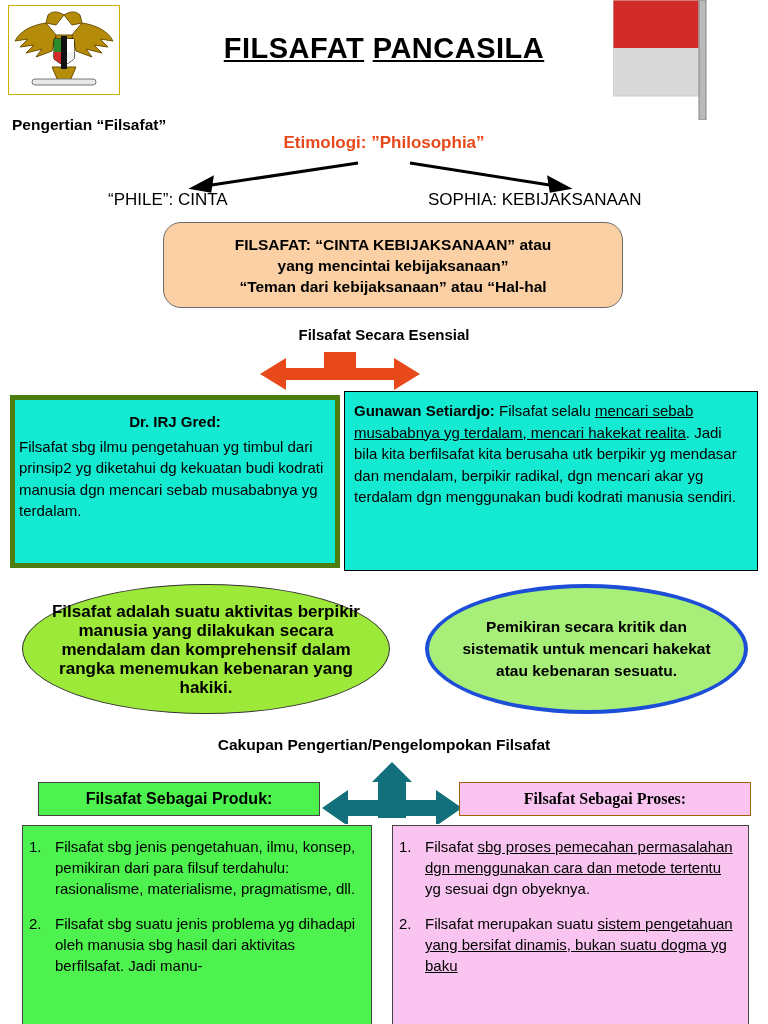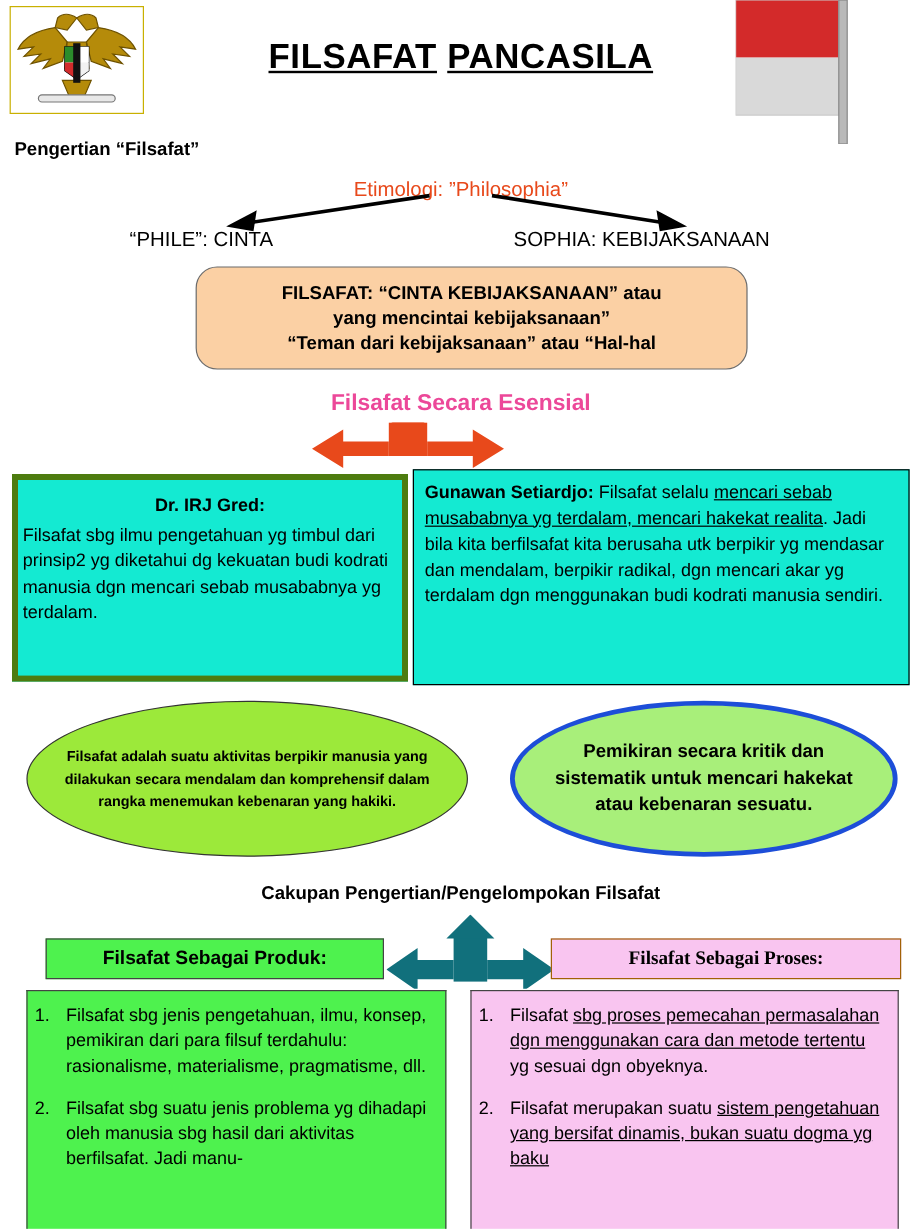--- a/index.html
+++ b/index.html
@@ -25,39 +25,39 @@
     position:absolute;left:0;right:0;top:32px;text-align:center;
     font-size:29px;font-weight:bold;letter-spacing:.5px;
   }
   #title span{text-decoration:underline;}
   
   .pengertian{
     position:absolute;left:12px;top:116px;font-size:15.5px;font-weight:bold;
   }
   .etimologi{
     position:absolute;left:0;right:0;top:133px;text-align:center;
-    color:#e8491b;font-weight:normal;font-size:17px;margin-top:15px;
+    color:#e8491b;font-weight:bold;font-size:17px;
   }
   .phile{position:absolute;left:108px;top:190px;font-size:17px;}
   .sophia{position:absolute;left:428px;top:190px;font-size:17px;}
 
   
   .vsplit{position:absolute;top:160px;left:0;width:100%;height:35px;}
 
   
   #orangebox{
     position:absolute;left:163px;top:222px;width:458px;height:84px;
     background:#fbd0a4;border:1px solid #6b6b6b;border-radius:18px;
     display:flex;flex-direction:column;align-items:center;justify-content:center;
     font-weight:bold;font-size:15.5px;line-height:21px;text-align:right;
   }
   
   .esensial{
     position:absolute;left:0;right:0;top:326px;text-align:center;
-    color:#ec4899;font-weight:bold;font-size:19px;
+    color:#000000;font-weight:bold;font-size:15px;
   }
   #esenarrow{position:absolute;left:260px;top:352px;width:160px;height:40px;}
 
   
   #greenbox{
     position:absolute;left:10px;top:395px;width:320px;height:163px;
     background:#14ead2;border:5px solid #4d7c0f;
     font-size:15px;line-height:21.5px;
   }
   #greenbox .bt{text-align:center;font-weight:bold;padding-top:11px;}
@@ -69,21 +69,21 @@
     box-sizing:border-box;
   }
   #cyanbox b{font-weight:bold;}
   .u{text-decoration:underline;}
 
   
   #ell1{
     position:absolute;left:22px;top:584px;width:368px;height:130px;
     background:#9ce93a;border:1px solid #333;border-radius:50%/50%;
     display:flex;align-items:center;justify-content:center;
-    font-size:12px;font-weight:bold;line-height:19px;text-align:center;
+    font-size:17px;font-weight:bold;line-height:19px;text-align:center;
     padding:0 22px;box-sizing:border-box;
   }
   #ell2{
     position:absolute;left:425px;top:584px;width:323px;height:130px;
     background:#a8ef7a;border:4px solid #1d4ed8;border-radius:50%/50%;
     display:flex;align-items:center;justify-content:center;
     font-size:15.5px;font-weight:bold;line-height:22px;text-align:center;
     padding:0 26px;box-sizing:border-box;
   }
 

